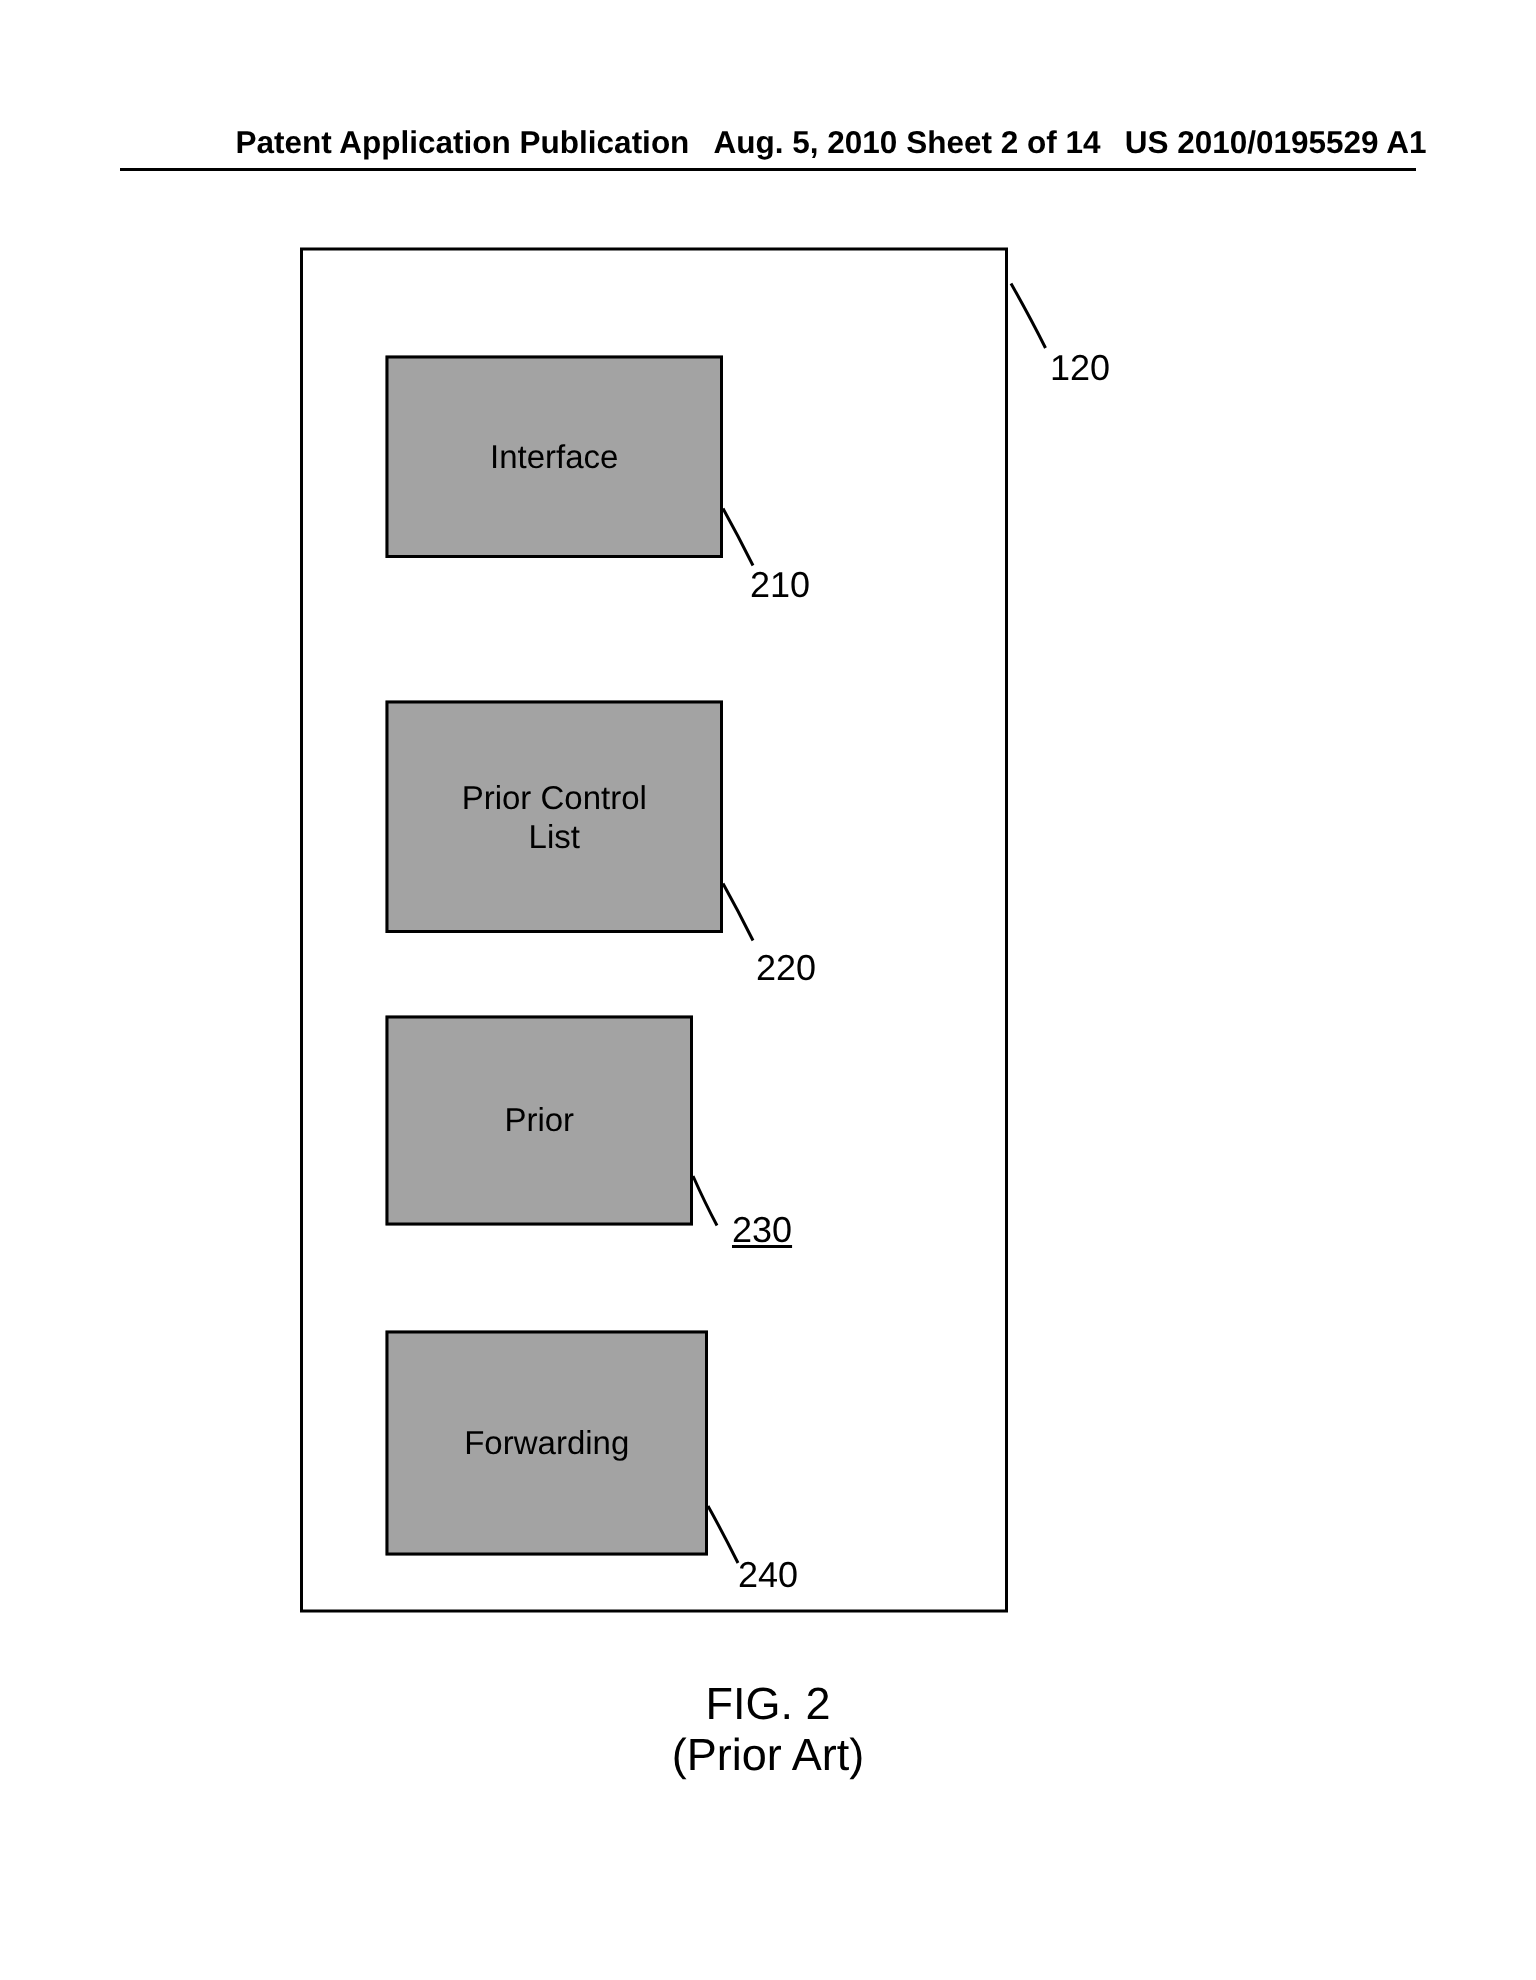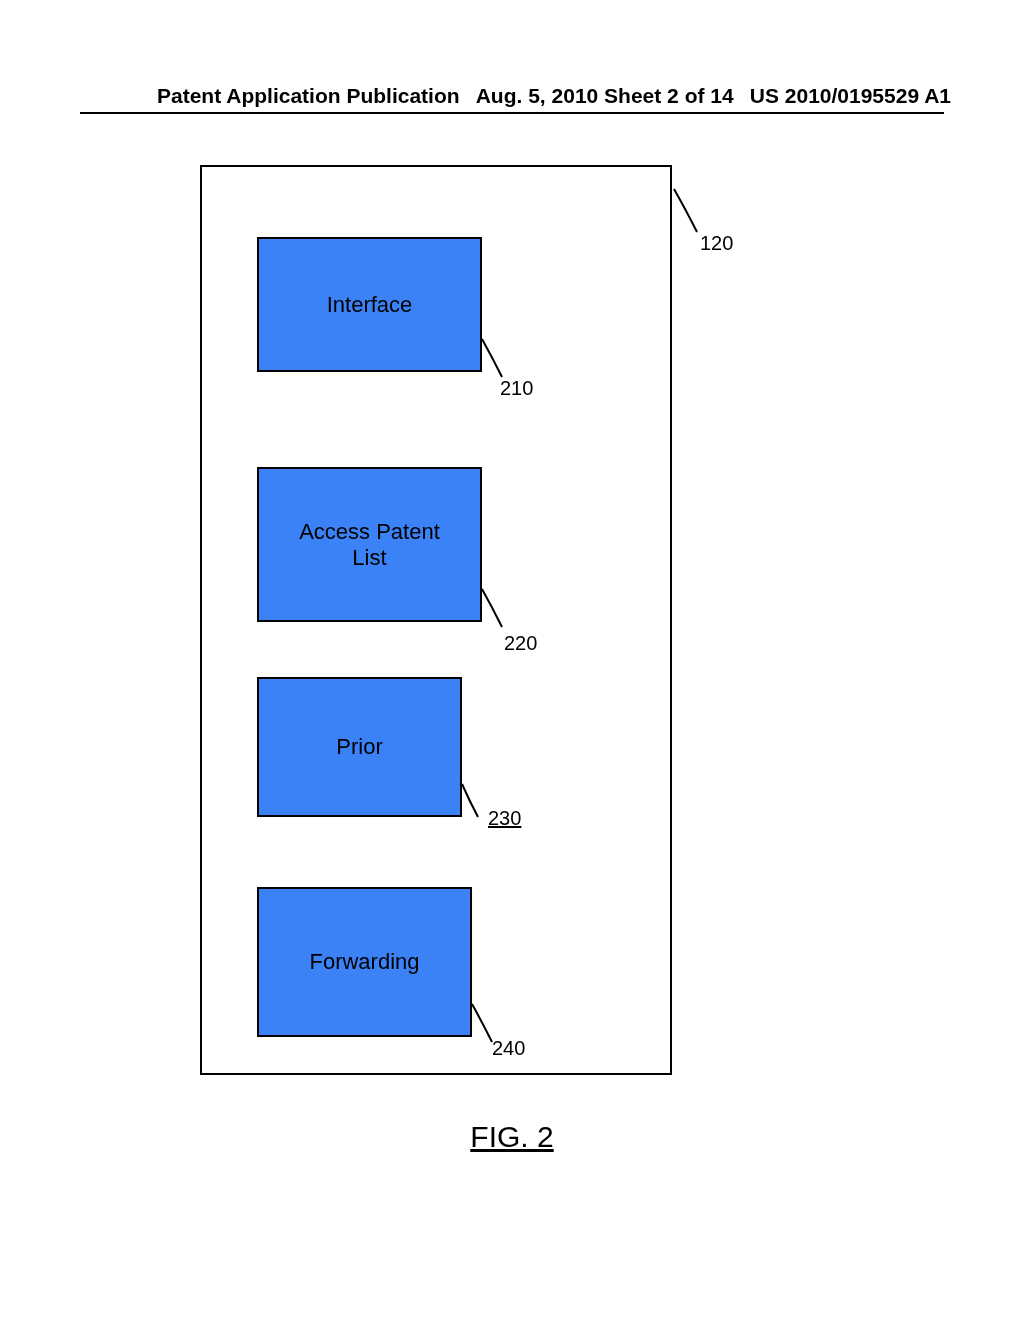--- a/index.html
+++ b/index.html
@@ -41,42 +41,42 @@
     border: 2px solid #000;
   }
   .block {
     position: absolute;
     border: 2px solid #000;
     display: flex;
     align-items: center;
     justify-content: center;
     text-align: center;
     font-size: 22px;
-    background: #3b82f6;
+    background: #a3a3a3;
   }
   .block-interface { left: 55px; top: 70px; width: 225px; height: 135px; }
   .block-acl       { left: 55px; top: 300px; width: 225px; height: 155px; }
   .block-router    { left: 55px; top: 510px; width: 205px; height: 140px; }
   .block-fwd       { left: 55px; top: 720px; width: 215px; height: 150px; }
   .ref-svg {
     position: absolute;
     overflow: visible;
   }
   .ref-label {
     position: absolute;
-    font-size: 20px;
+    font-size: 24px;
   }
   .fig-caption {
     position: absolute;
     top: 1120px;
     width: 1024px;
     text-align: center;
     font-size: 30px;
   }
-  .fig-caption .line1 { display: block; text-decoration: underline; }
+  .fig-caption .line1 { display: block; }
   .fig-caption .line2 { display: block; }
 </style>
 </head>
 <body>
 
 <div class="header">
   <span class="header-left">Patent Application Publication</span>
   <span class="header-center">Aug. 5, 2010  Sheet 2 of 14</span>
   <span class="header-right">US 2010/0195529 A1</span>
 </div>
@@ -91,21 +91,21 @@
 
   <div class="block block-interface">
     <span>Interface</span>
   </div>
   <svg class="ref-svg" style="left:278px; top:170px;" width="40" height="50">
     <path d="M 2 2 Q 12 20 22 40" stroke="#000" stroke-width="2" fill="none"></path>
   </svg>
   <span class="ref-label" style="left:298px; top:210px;">210</span>
 
   <div class="block block-acl">
-    <span style="white-space:pre-line;">Access Patent
+    <span style="white-space:pre-line;">Prior Control
 List</span>
   </div>
   <svg class="ref-svg" style="left:278px; top:420px;" width="40" height="50">
     <path d="M 2 2 Q 12 20 22 40" stroke="#000" stroke-width="2" fill="none"></path>
   </svg>
   <span class="ref-label" style="left:302px; top:455px;margin-top:10px;">220</span>
 
   <div class="block block-router">
     <span>Prior</span>
   </div>
@@ -119,13 +119,14 @@
   </div>
   <svg class="ref-svg" style="left:268px; top:835px;" width="40" height="50">
     <path d="M 2 2 Q 12 20 22 40" stroke="#000" stroke-width="2" fill="none"></path>
   </svg>
   <span class="ref-label" style="left:290px; top:870px;">240</span>
 
 </div>
 
 <div class="fig-caption">
   <span class="line1">FIG. 2</span>
+  <span class="line2">(Prior Art)</span>
 </div>
 
 </body></html>

